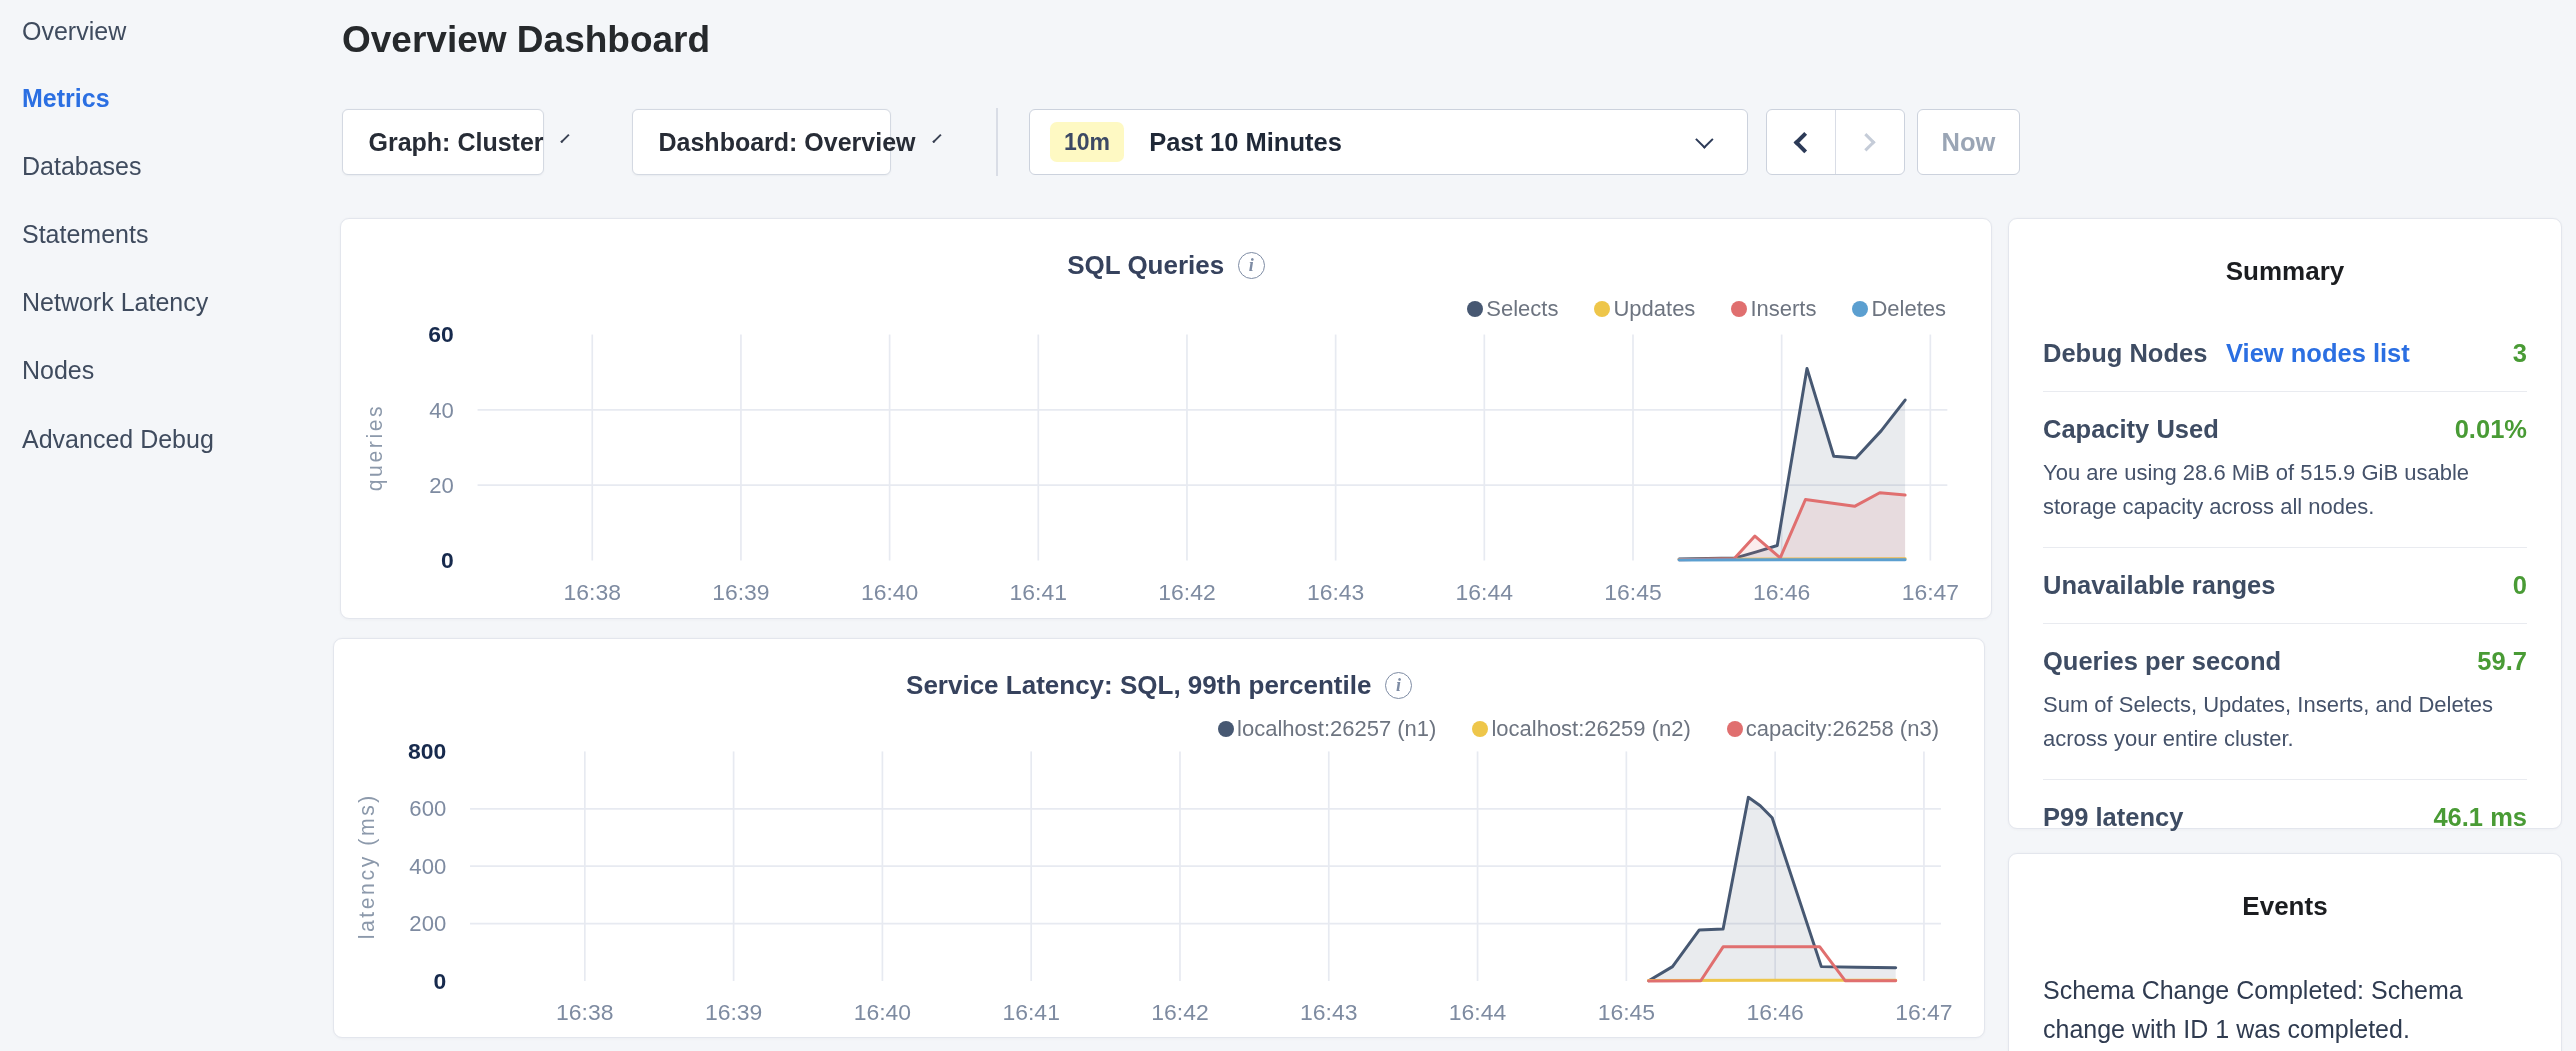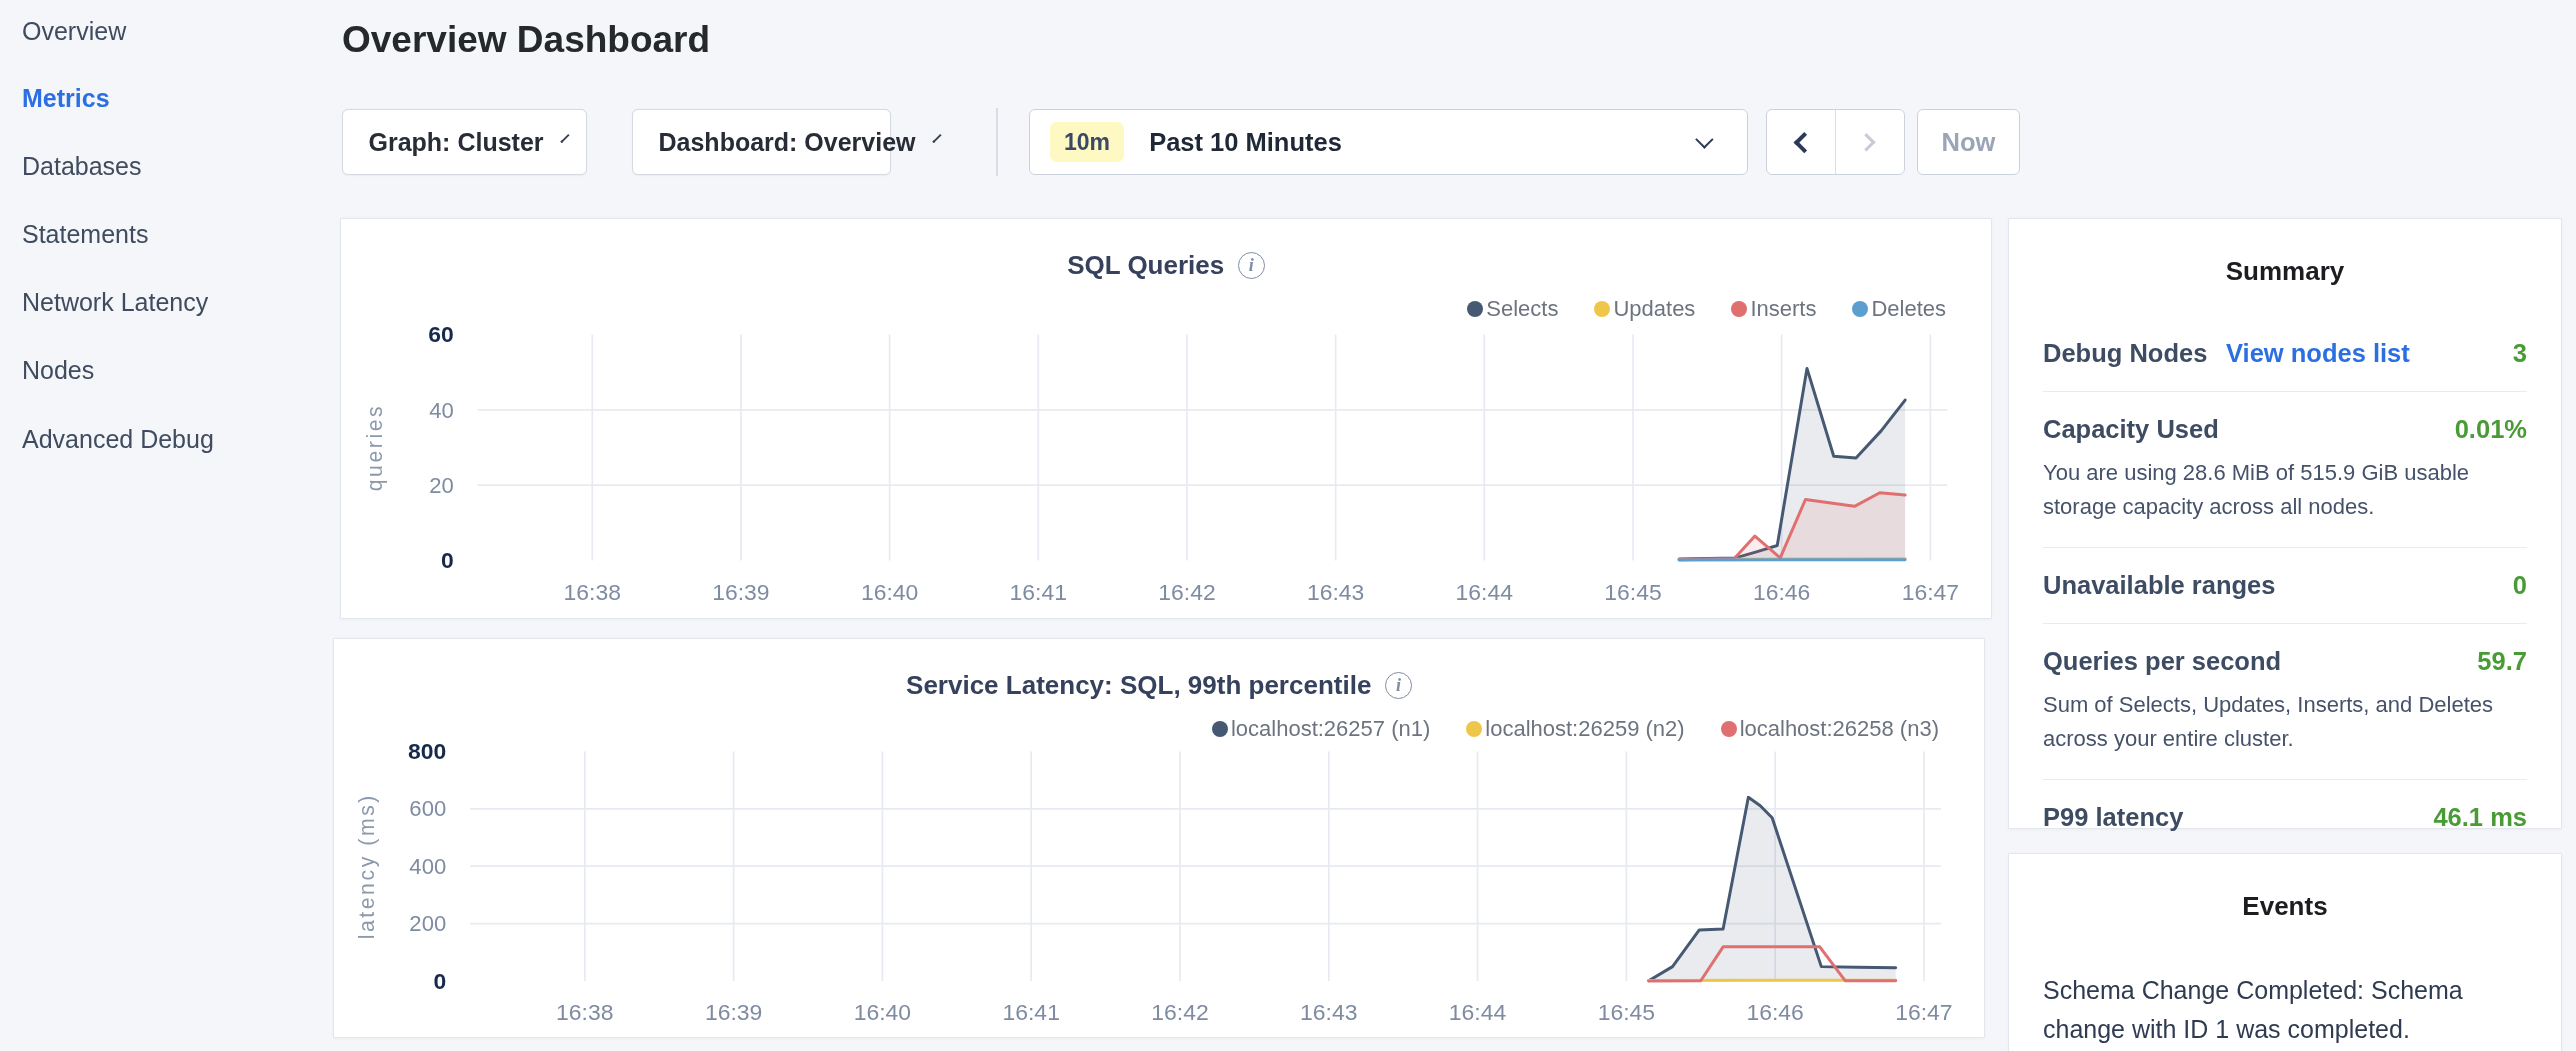--- a/index.html
+++ b/index.html
@@ -39,21 +39,21 @@
   .arrow-btn + .arrow-btn { border-left:1.7px solid #d9dde6; }
   .chev-left  { width:14.5px; height:14.5px; border-left:4.3px solid #2c3a57; border-bottom:4.3px solid #2c3a57;
                 transform:rotate(45deg); margin-left:6.8px; }
   .chev-right { width:12.8px; height:12.8px; border-left:3.4px solid #c5ccd8; border-bottom:3.4px solid #c5ccd8;
                 transform:rotate(225deg); margin-right:6.8px; }
   .now-btn { position:absolute; left:1917px; top:109px; width:103px; height:66px; background:#fff;
              border:1.7px solid #ccd2dd; border-radius:6px; font-size:25.5px; font-weight:700; color:#9aa5b5;
              display:flex; align-items:center; justify-content:center; }
 
   
-  .card { position:absolute; background:#fff; border:0.9px solid #e3e6ed; border-radius:1px;
+  .card { position:absolute; background:#fff; border:0.9px solid #e3e6ed; border-radius:9px;
           box-shadow:0 0.9px 2.6px rgba(40,50,70,0.04); }
   .chart-card-1 { left:340px; top:218px;  width:1652px; height:401px; }
   .chart-card-2 { left:333px; top:638px;  width:1652px; height:400px; }
   .summary-card { left:2008px; top:218px;  width:554px; height:611px; }
   .events-card  { left:2008px; top:853px; width:554px; height:337px; }
 
   .chart-head { position:absolute; top:31px; left:0; right:0; display:flex; justify-content:center;
                 align-items:center; gap:13.6px; }
   .chart-head h2 { font-size:26px; font-weight:700; color:#36425d; }
   .info-icon { width:27px; height:27px; border:1.7px solid #7e8ca4; border-radius:50%; color:#7e8ca4;
@@ -95,21 +95,21 @@
     <div class="nav-item active" style="top:83px">Metrics</div>
     <div class="nav-item" style="top:151px">Databases</div>
     <div class="nav-item" style="top:219px">Statements</div>
     <div class="nav-item" style="top:287px">Network Latency</div>
     <div class="nav-item" style="top:355px">Nodes</div>
     <div class="nav-item" style="top:424px">Advanced Debug</div>
   </nav>
 
   <h1 class="page-title">Overview Dashboard</h1>
 
-  <div class="dropdown" style="left:342px; width:245px;">
+  <div class="dropdown" style="left:342px; width:202px;">
     <span class="dd-label">Graph: Cluster</span>
     <span class="chev-down"></span>
   </div>
   <div class="dropdown" style="left:632px; width:259px;">
     <span class="dd-label">Dashboard: Overview</span>
     <span class="chev-down"></span>
   </div>
   <div class="toolbar-divider"></div>
 
   <div class="timebox">
@@ -197,21 +197,21 @@
       <div class="legend-item">
         <span class="legend-dot" style="background: rgb(71, 88, 114);"></span>
         <span>localhost:26257 (n1)</span>
       </div>
       <div class="legend-item">
         <span class="legend-dot" style="background: rgb(238, 198, 74);"></span>
         <span>localhost:26259 (n2)</span>
       </div>
       <div class="legend-item">
         <span class="legend-dot" style="background: rgb(224, 111, 111);"></span>
-        <span>localhost:26258 (n3)</span>
+        <span>capacity:26258 (n3)</span>
       </div>
     </div>
     <svg id="chart-svg-1" class="chart-svg" width="1652" height="400" viewBox="0 0 1943 470">
         <line x1="295" y1="132" x2="295" y2="402" stroke="#e7eaf1" stroke-width="2"></line>
         <text x="295" y="448" text-anchor="middle" class="xtick">16:38</text>
         <line x1="470" y1="132" x2="470" y2="402" stroke="#e7eaf1" stroke-width="2"></line>
         <text x="470" y="448" text-anchor="middle" class="xtick">16:39</text>
         <line x1="645" y1="132" x2="645" y2="402" stroke="#e7eaf1" stroke-width="2"></line>
         <text x="645" y="448" text-anchor="middle" class="xtick">16:40</text>
         <line x1="820" y1="132" x2="820" y2="402" stroke="#e7eaf1" stroke-width="2"></line>

